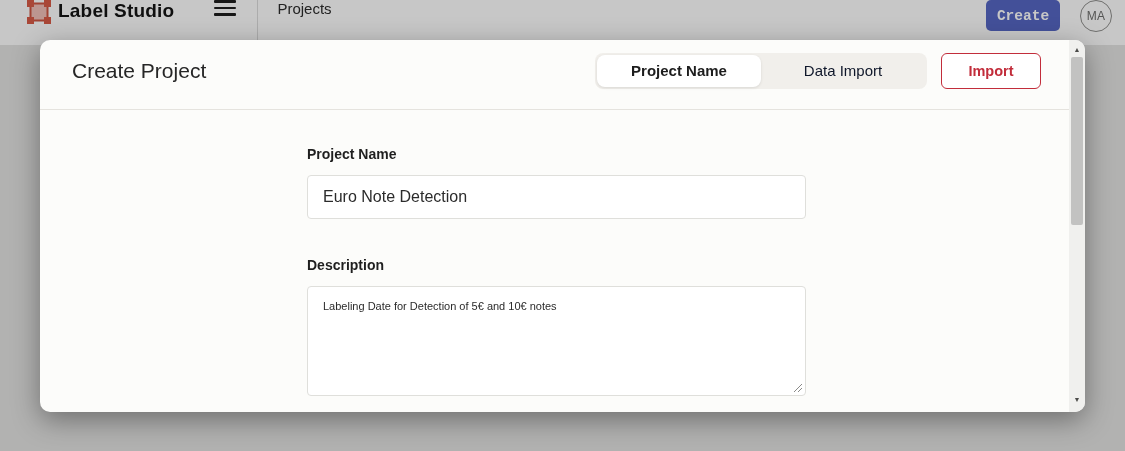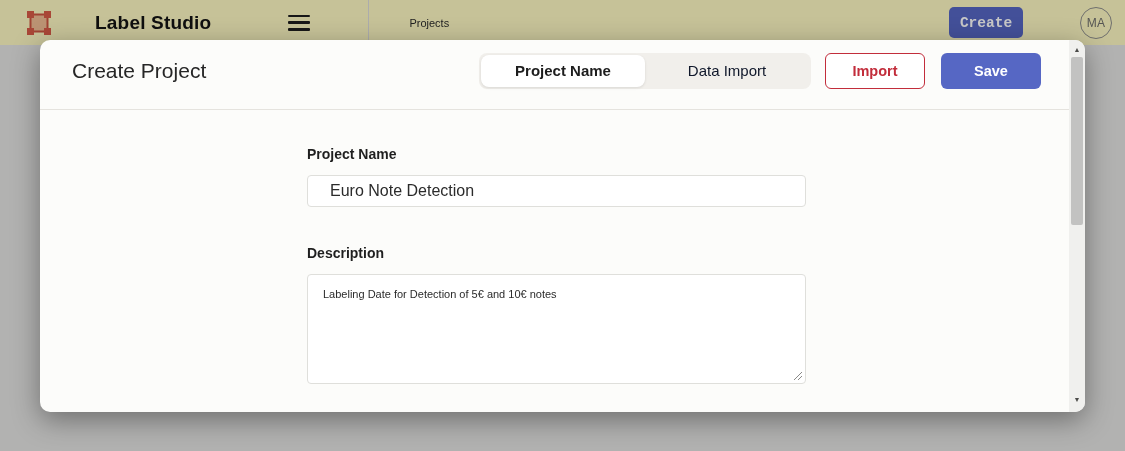--- a/index.html
+++ b/index.html
@@ -7,37 +7,36 @@
   body {
     font-family: "Liberation Sans", sans-serif;
     background: #e5e5e3;
     position: relative;
     overflow: hidden;
   }
 
   
   .topbar {
     position: absolute; left:0; top:0; right:0; height:45px;
-    background:#fef9c3;
-    display:flex; align-items:center;
+    background:#ffffff;
+    display:flex; align-items:flex-start;
     z-index:1;
-    gap:37px;
   }
   .logo { width:24px; height:24px; margin-left:27px; flex:none; display:block; }
   .brand {
     font-size:19px; font-weight:700; color:#141414;
     margin-left:7px; letter-spacing:.2px; white-space:nowrap;
   }
   .hamburger {
     margin-left:40px; width:22px; height:16px; border:none; background:transparent;
     display:flex; flex-direction:column; justify-content:space-between; cursor:pointer; flex:none;
   }
   .hamburger span { display:block; height:2.6px; background:#1e1e1e; border-radius:1px; }
   .tb-divider { width:1px; align-self:stretch; background:#dddddd; margin-left:21px; }
-  .breadcrumb { font-size:11px; color:#2c2c2c; margin-left:3px; cursor:pointer; }
+  .breadcrumb { font-size:15px; color:#2c2c2c; margin-left:19px; cursor:pointer; }
   .tb-spacer { flex:1; }
   .create-btn {
     width:74px; height:31px; border:none; border-radius:5px;
     background:#5667c4; color:#ffffff; font-family:Liberation Mono, monospace;
     font-size:14.5px; font-weight:600; cursor:pointer; flex:none;
   }
   .avatar {
     width:32px; height:32px; border-radius:50%; border:1.5px solid #8f8f8d;
     color:#6e6e6c; font-size:12px; font-weight:500;
     display:flex; align-items:center; justify-content:center;
@@ -81,23 +80,23 @@
   }
   .save-btn {
     width:100px; height:36px; margin-left:16px; flex:none;
     background:#5667c4; border:none; border-radius:6px;
     color:#ffffff; font-family:inherit; font-size:14.5px; font-weight:700; cursor:pointer;
   }
 
   .modal-body { padding:36px 0 0 267px; }
   .field-label { display:block; font-size:14px; font-weight:700; color:#1f1f1f; }
   .text-input {
-    display:block; width:499px; height:32px; margin-top:13px;
+    display:block; width:499px; height:44px; margin-top:13px;
     border:1px solid #dfdfdb; border-radius:4px; background:#ffffff;
-    font-family:inherit; font-size:16px; color:#2b2b2b; padding:0 22px; outline:none;
+    font-family:inherit; font-size:16px; color:#2b2b2b; padding:0 15px; outline:none;
   }
   .field-label + .text-input + .field-label,
   .desc-label { margin-top:38px; }
   .ta-wrap { position:relative; width:499px; margin-top:13px; }
   .textarea {
     display:block; width:499px; height:110px;
     border:1px solid #dfdfdb; border-radius:4px; background:#ffffff;
     font-family:inherit; font-size:11px; color:#2b2b2b;
     padding:13px 15px; outline:none; resize:none;
   }
@@ -147,21 +146,20 @@
 <div class="overlay"></div>
 
 <div class="modal">
   <div class="modal-header">
     <div class="modal-title">Create Project</div>
     <div class="tabbar">
       <div class="tab active">Project Name</div>
       <div class="tab">Data Import</div>
     </div>
     <button class="delete-btn">Import</button>
-    <button class="save-btn">Save</button>
   </div>
 
   <div class="modal-body">
     <label class="field-label">Project Name</label>
     <input class="text-input" type="text" value="Euro Note Detection" style="">
 
     <label class="field-label desc-label">Description</label>
     <div class="ta-wrap">
       <textarea class="textarea" style="">Labeling Date for Detection of 5€ and 10€ notes</textarea>
       <svg class="resize-handle" viewBox="0 0 11 11">

